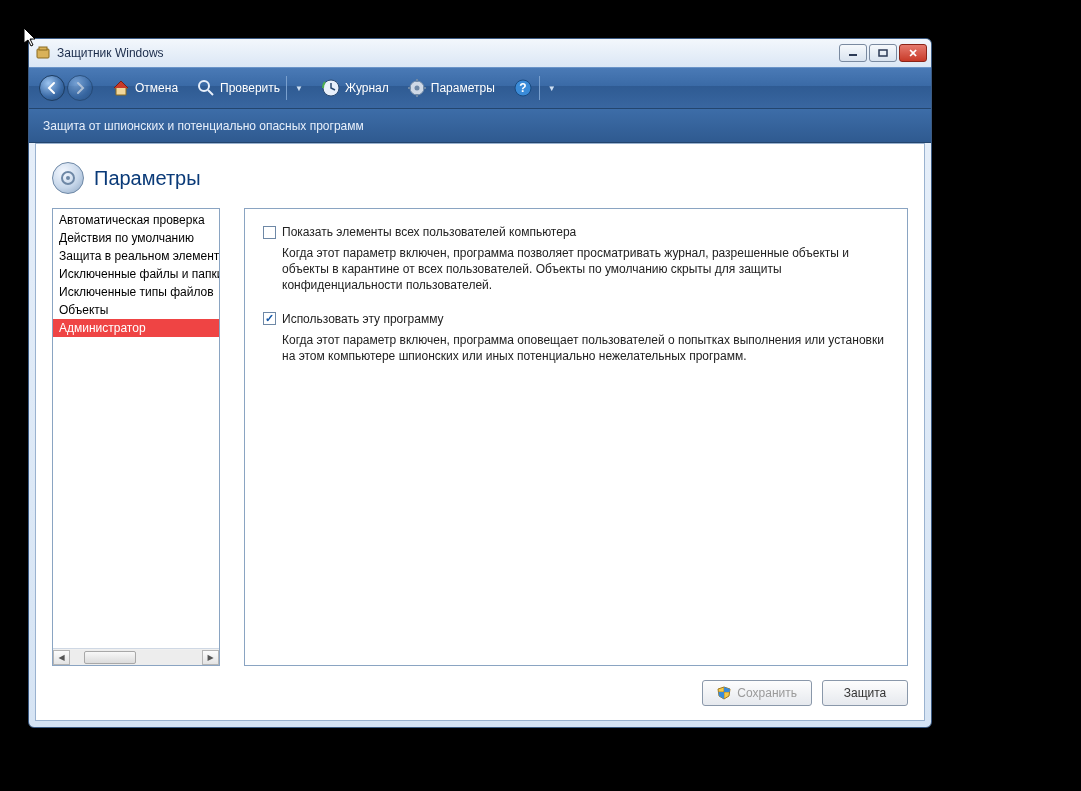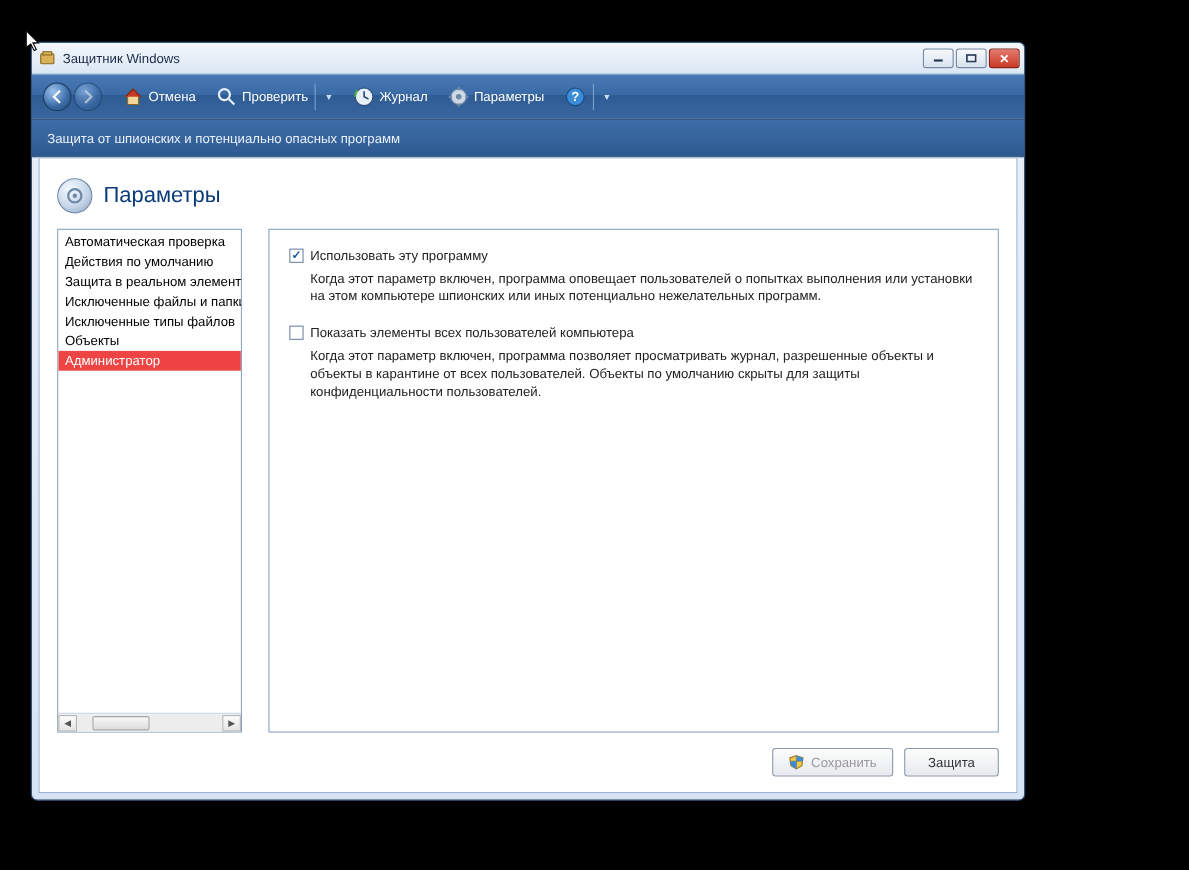--- a/index.html
+++ b/index.html
@@ -306,31 +306,31 @@
           <div class="hs-track">
               <div class="hs-thumb"></div>
             </div>
           <div class="hs-btn">▶</div>
         </div>
       </div>
 
       <div class="main-panel">
         <div class="opt">
           <div class="opt-head">
+            <span class="chk"></span>
+            <span>Показать элементы всех пользователей компьютера</span>
+          </div>
+          <div class="opt-desc">Когда этот параметр включен, программа позволяет просматривать журнал, разрешенные объекты и объекты в карантине от всех пользователей. Объекты по умолчанию скрыты для защиты конфиденциальности пользователей.</div>
+        </div>
+        <div class="opt">
+          <div class="opt-head">
             <span class="chk checked"></span>
             <span>Использовать эту программу</span>
           </div>
           <div class="opt-desc">Когда этот параметр включен, программа оповещает пользователей о попытках выполнения или установки на этом компьютере шпионских или иных потенциально нежелательных программ.</div>
-        </div>
-        <div class="opt">
-          <div class="opt-head">
-            <span class="chk"></span>
-            <span>Показать элементы всех пользователей компьютера</span>
-          </div>
-          <div class="opt-desc">Когда этот параметр включен, программа позволяет просматривать журнал, разрешенные объекты и объекты в карантине от всех пользователей. Объекты по умолчанию скрыты для защиты конфиденциальности пользователей.</div>
         </div>
       </div>
     </div>
 
     <div class="button-row">
       <div class="btn disabled">
         <span class="shield-mini">
           <svg width="14" height="14">
               <path d="M7 1 L13 3 L12 10 L7 13 L2 10 L1 3 Z" fill="#f2c94c" stroke="#a07a20"></path>
               <path d="M7 1 L7 13 M1.5 6 L12.5 6" stroke="#a07a20" stroke-width="0.7"></path>

